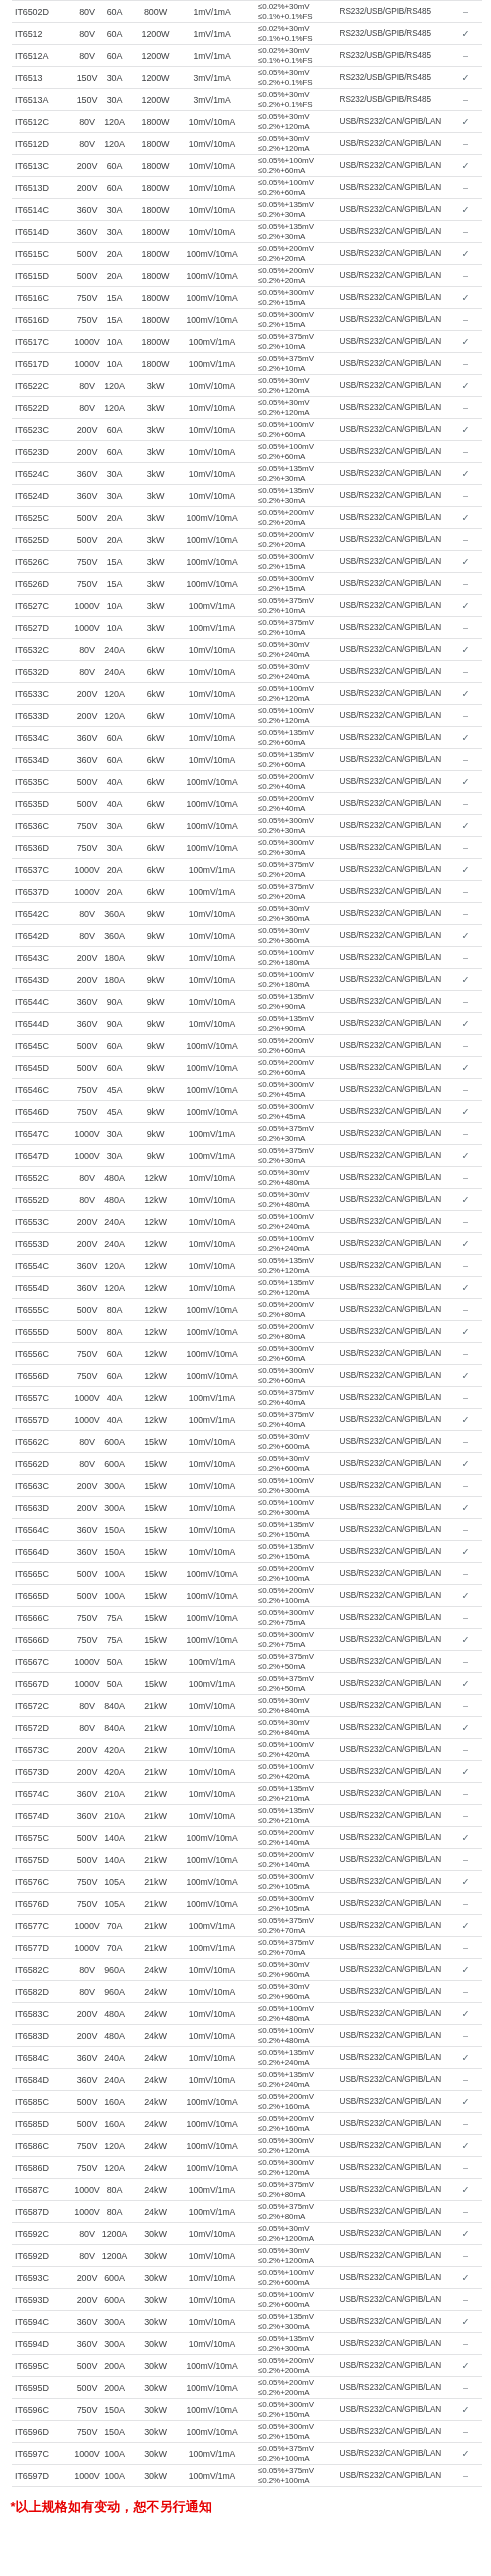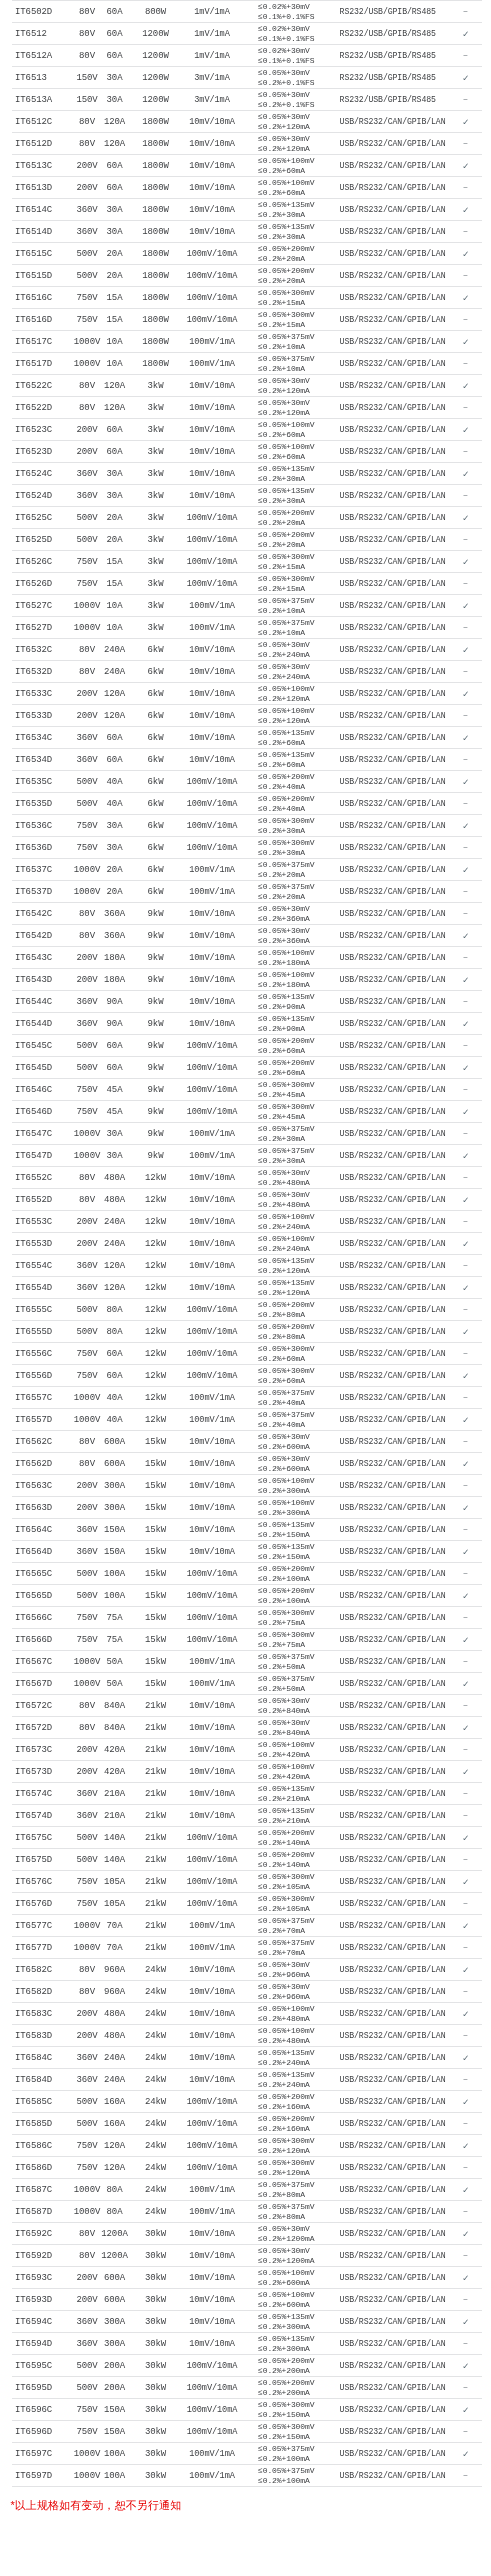--- a/index.html
+++ b/index.html
@@ -5,21 +5,20 @@
   html,body { margin:0; padding:0; }
   body {
     width:492px; height:2576px; overflow:hidden; background:#ffffff;
     font-family:"Liberation Sans","DejaVu Sans",sans-serif;
     color:#3d3f42;
     -webkit-font-smoothing:antialiased;
   }
   .spec-table {
     margin:0 9.7px 0 12px;
     border-top:0.7px solid #e2e3e5;
-    font-family:Liberation Mono, monospace;
   }
   .row {
     display:grid;
     grid-template-columns:58px 28px 27px 55px 58px 83px 126px 31px;
     padding-left:3px;
     height:22px;
     box-sizing:border-box;
     align-items:center;
     border-bottom:0.7px solid #e2e3e5;
     font-size:9px;
@@ -28,22 +27,22 @@
   .c-model   { text-align:left; white-space:nowrap; }
   .c-volt, .c-curr, .c-power, .c-res { text-align:center; white-space:nowrap; }
   .c-res     { font-size:8.6px; }
   .c-acc     { font-size:8px; line-height:9.3px; padding-left:17px; white-space:nowrap; letter-spacing:-0.1px; }
   .c-if      { font-size:8.2px; padding-left:15.6px; white-space:nowrap; letter-spacing:-0.1px; }
   .c-check   { text-align:center; }
   .check-icon { color:#5c6b75; font-size:9.7px; }
   .dash-icon  { color:#7d848a; font-size:9px; }
   .footnote {
     margin:11px 0 0 10.4px;
-    font-size:11px;
-    font-weight:normal;
+    font-size:13px;
+    font-weight:bold;
     color:#e60000;
     letter-spacing:0.1px;
   }
 </style>
 </head>
 <body>
 
 <div>
   <div class="spec-table" id="spec-table">
       <div class="row">

